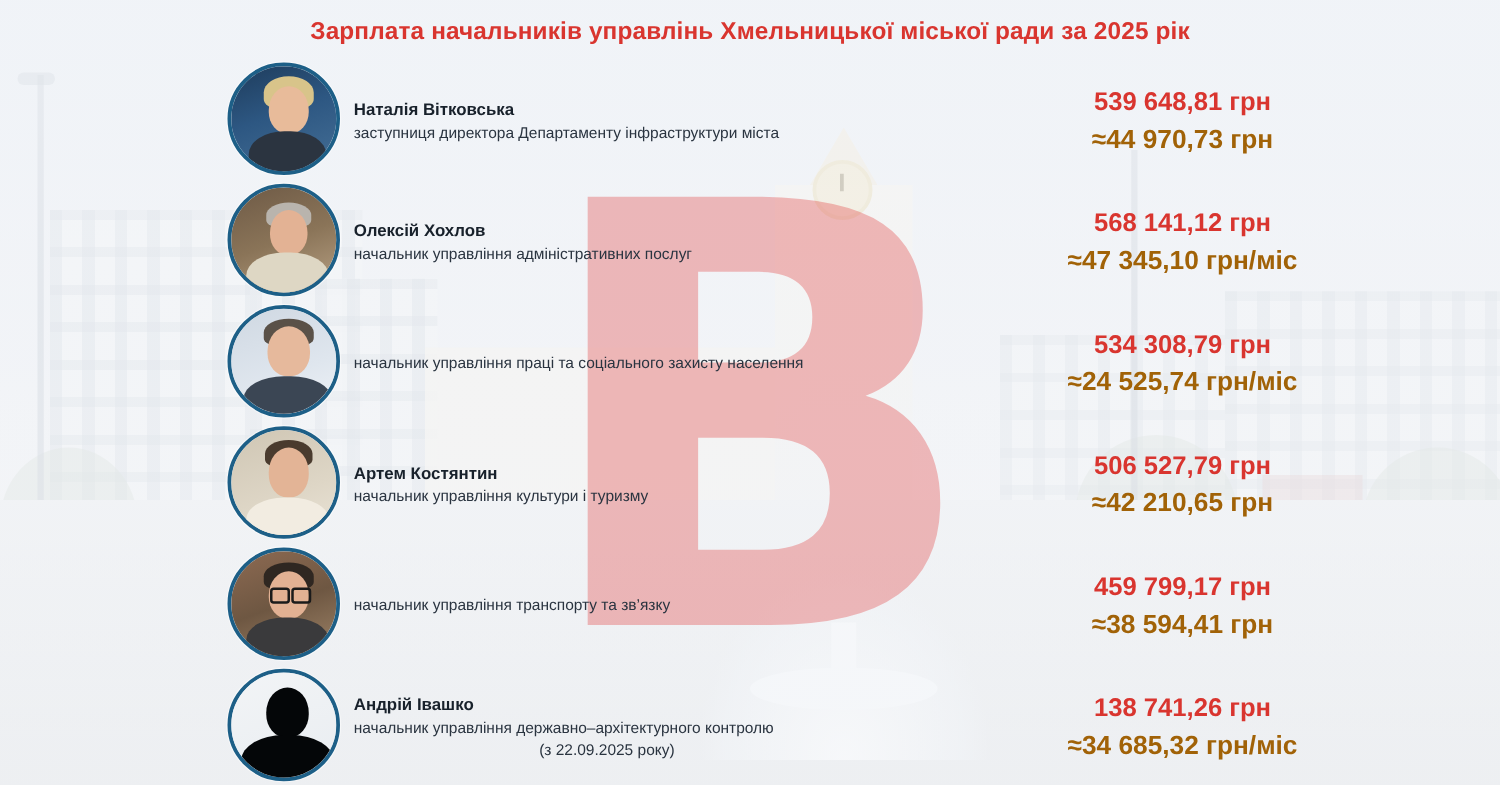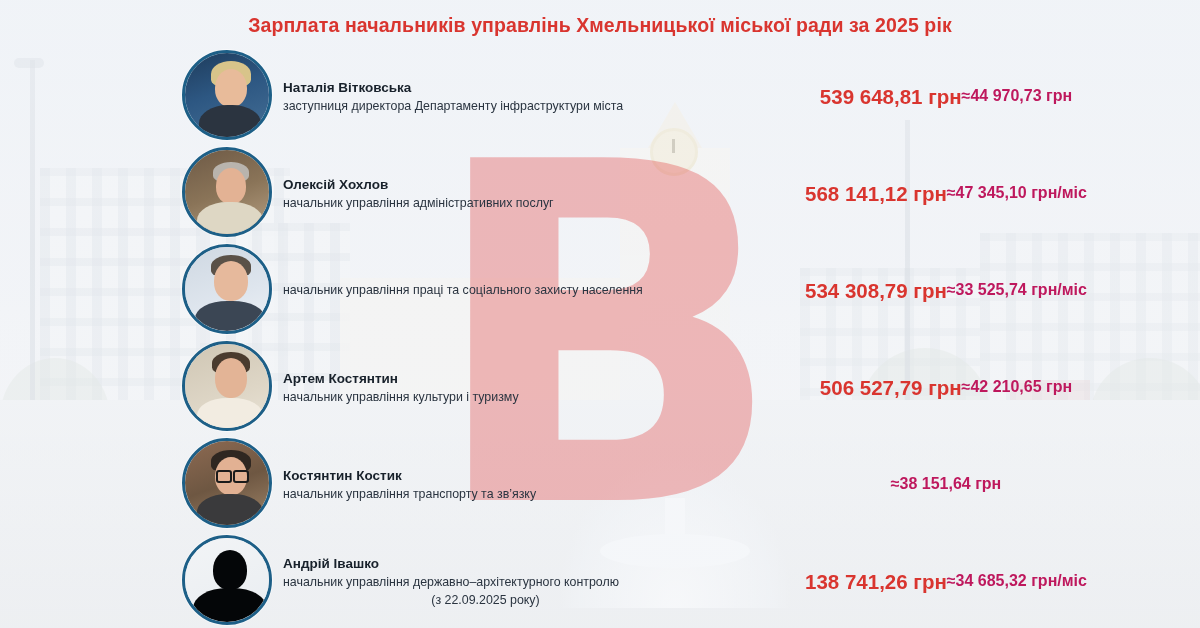--- a/index.html
+++ b/index.html
@@ -64,24 +64,24 @@
   .ph .body{position:absolute;border-radius:46% 46% 0 0;}
   .ph .hair{position:absolute;border-radius:50% 50% 30% 30%;}
 
   .info{position:absolute;left:283px;top:0;width:420px;height:97px;
     display:flex;flex-direction:column;justify-content:center;}
   .p-name{font-size:13.5px;font-weight:bold;color:#18212b;line-height:1.5;}
   .p-post{font-size:12.4px;color:#2a3440;line-height:1.42;}
   .p-note{font-size:12.4px;color:#2a3440;line-height:1.42;text-align:center;width:405px;}
 
   .money{position:absolute;left:760px;top:0;width:400px;height:97px;
-    display:flex;flex-direction:row;justify-content:center;align-items:center;
+    display:flex;flex-direction:column;justify-content:center;align-items:center;
     padding-right:28px;box-sizing:border-box;}
   .m-total{font-size:20.5px;font-weight:bold;color:#d9352f;line-height:1.45;white-space:nowrap;}
-  .m-month{font-size:16px;font-weight:bold;color:#be185d;line-height:1.4;white-space:nowrap;}
+  .m-month{font-size:21px;font-weight:bold;color:#a16207;line-height:1.4;white-space:nowrap;}
 </style>
 </head>
 <body>
 
 <div id="bg-photo">
   <div class="bg-sky"></div>
 
   <div class="bld win" style="left:40px;width:250px;height:300px;"></div>
   <div class="bld win" style="left:200px;width:150px;height:245px;"></div>
   <div class="bld win" style="left:800px;width:180px;height:200px;opacity:.7;"></div>
@@ -162,21 +162,21 @@
             <div class="hair" style="left:26px;top:8px;width:40px;height:22px;background:#5a5148"></div>
             <div class="head" style="left:29px;top:14px;width:34px;height:40px;background:#e6b99c"></div>
             <div class="body" style="left:10px;top:54px;width:70px;height:38px;background:#3b4654"></div>
           </div>
         </div>
         <div class="info">
           <div class="p-post">начальник управління праці та соціального захисту населення</div>
         </div>
         <div class="money">
           <div class="m-total">534 308,79 грн</div>
-          <div class="m-month">≈33 525,74 грн/міс</div>
+          <div class="m-month">≈24 525,74 грн/міс</div>
         </div>
       </div>
       <div class="row" style="top: 339px;">
         <div class="avatar">
           <div class="ph">
             <div class="bgf" style="background:linear-gradient(160deg,#cfc6b4 0%,#ded6c6 60%,#e9e3d6 100%)"></div>
             <div class="hair" style="left:27px;top:8px;width:38px;height:22px;background:#4a3b2e"></div>
             <div class="head" style="left:30px;top:14px;width:32px;height:40px;background:#e3b496"></div>
             <div class="body" style="left:12px;top:54px;width:66px;height:38px;background:#f2ece1"></div>
           </div>
@@ -195,25 +195,25 @@
           <div class="ph">
             <div class="bgf" style="background:linear-gradient(160deg,#8d6a52 0%,#6e5742 50%,#9e8468 100%)"></div>
             <div class="hair" style="left:26px;top:9px;width:40px;height:22px;background:#2f2721"></div>
             <div class="head" style="left:30px;top:16px;width:32px;height:38px;background:#e2b193"></div>
             <div class="body" style="left:12px;top:53px;width:66px;height:39px;background:#3a3a3c"></div>
             <div style="position:absolute;left:31px;top:29px;width:12px;height:9px;border:2px solid #1b1b1b;border-radius:3px;"></div>
             <div style="position:absolute;left:48px;top:29px;width:12px;height:9px;border:2px solid #1b1b1b;border-radius:3px;"></div>
           </div>
         </div>
         <div class="info">
-          <div class="p-name">Костянтин Костик</div>
           <div class="p-post">начальник управління транспорту та зв’язку</div>
         </div>
         <div class="money">
-          <div class="m-month">≈38 151,64 грн</div>
+          <div class="m-total">459 799,17 грн</div>
+          <div class="m-month">≈38 594,41 грн</div>
         </div>
       </div>
       <div class="row" style="top: 533px;">
         <div class="avatar">
           <div class="ph">
             <div class="bgf" style="background:linear-gradient(160deg,#f2f4f6 0%,#e9edf1 100%)"></div>
             <div class="head" style="left:28px;top:12px;width:34px;height:40px;background:#040608"></div>
             <div class="body" style="left:8px;top:50px;width:74px;height:44px;background:#040608"></div>
           </div>
         </div>

